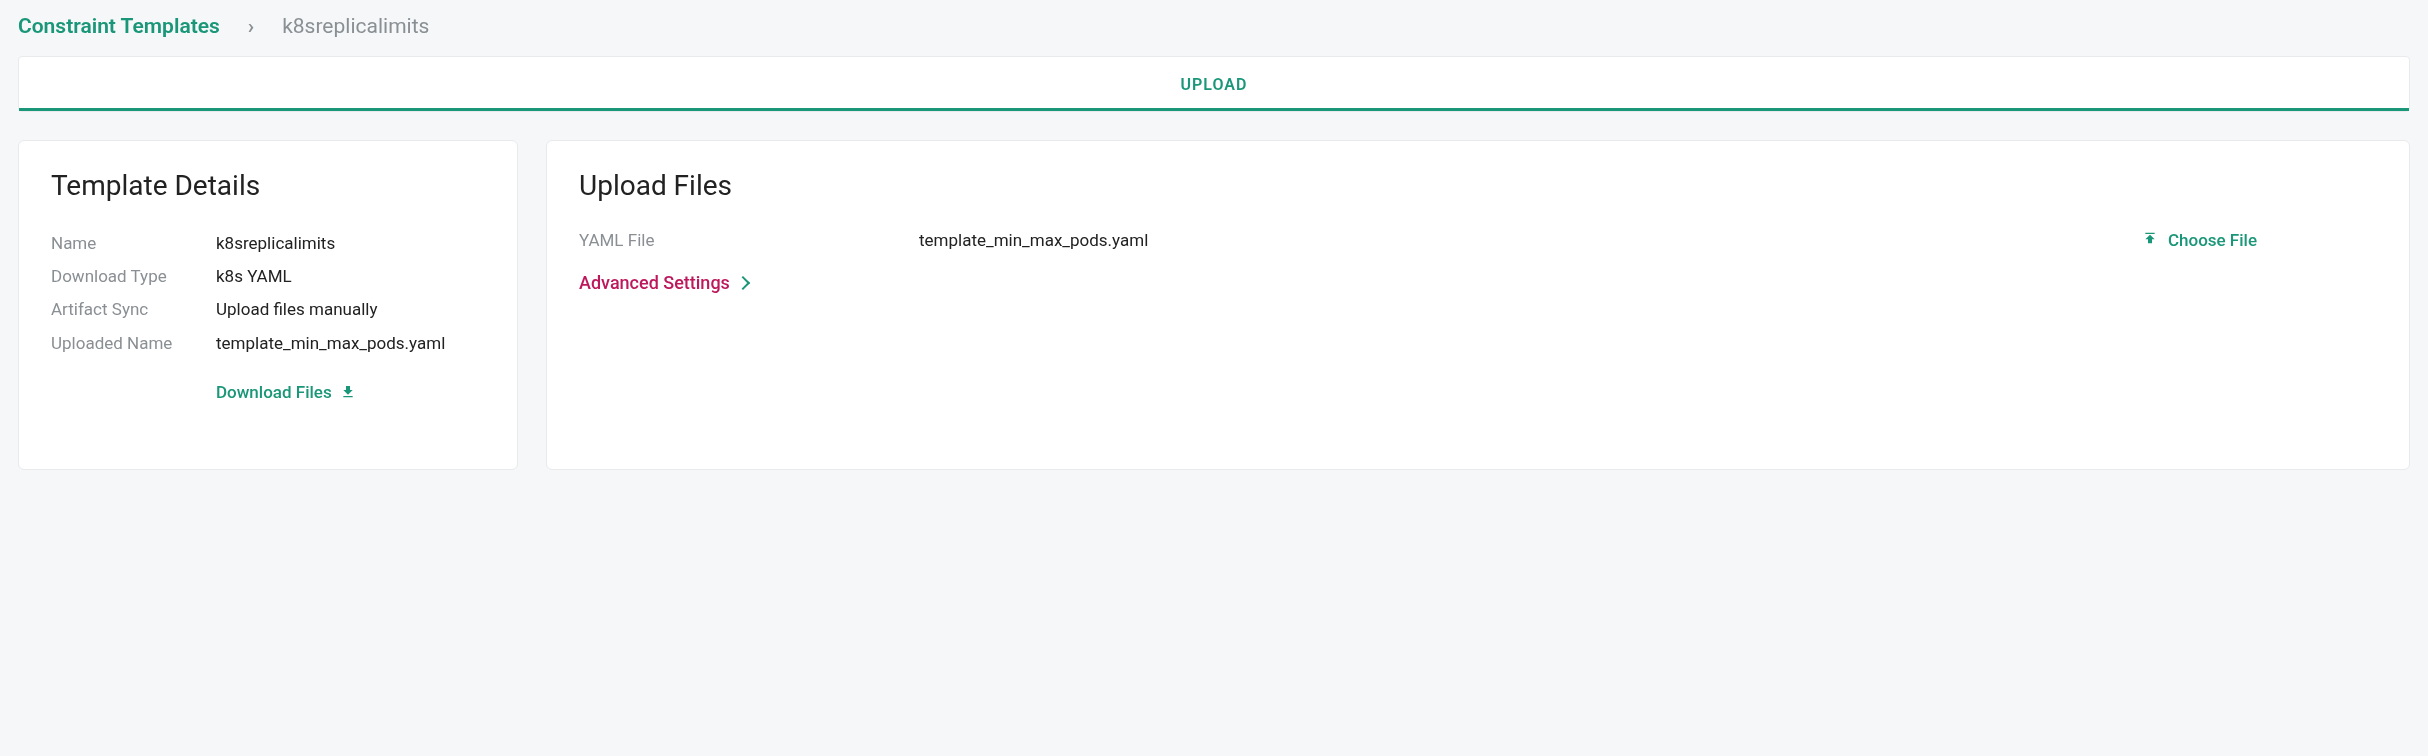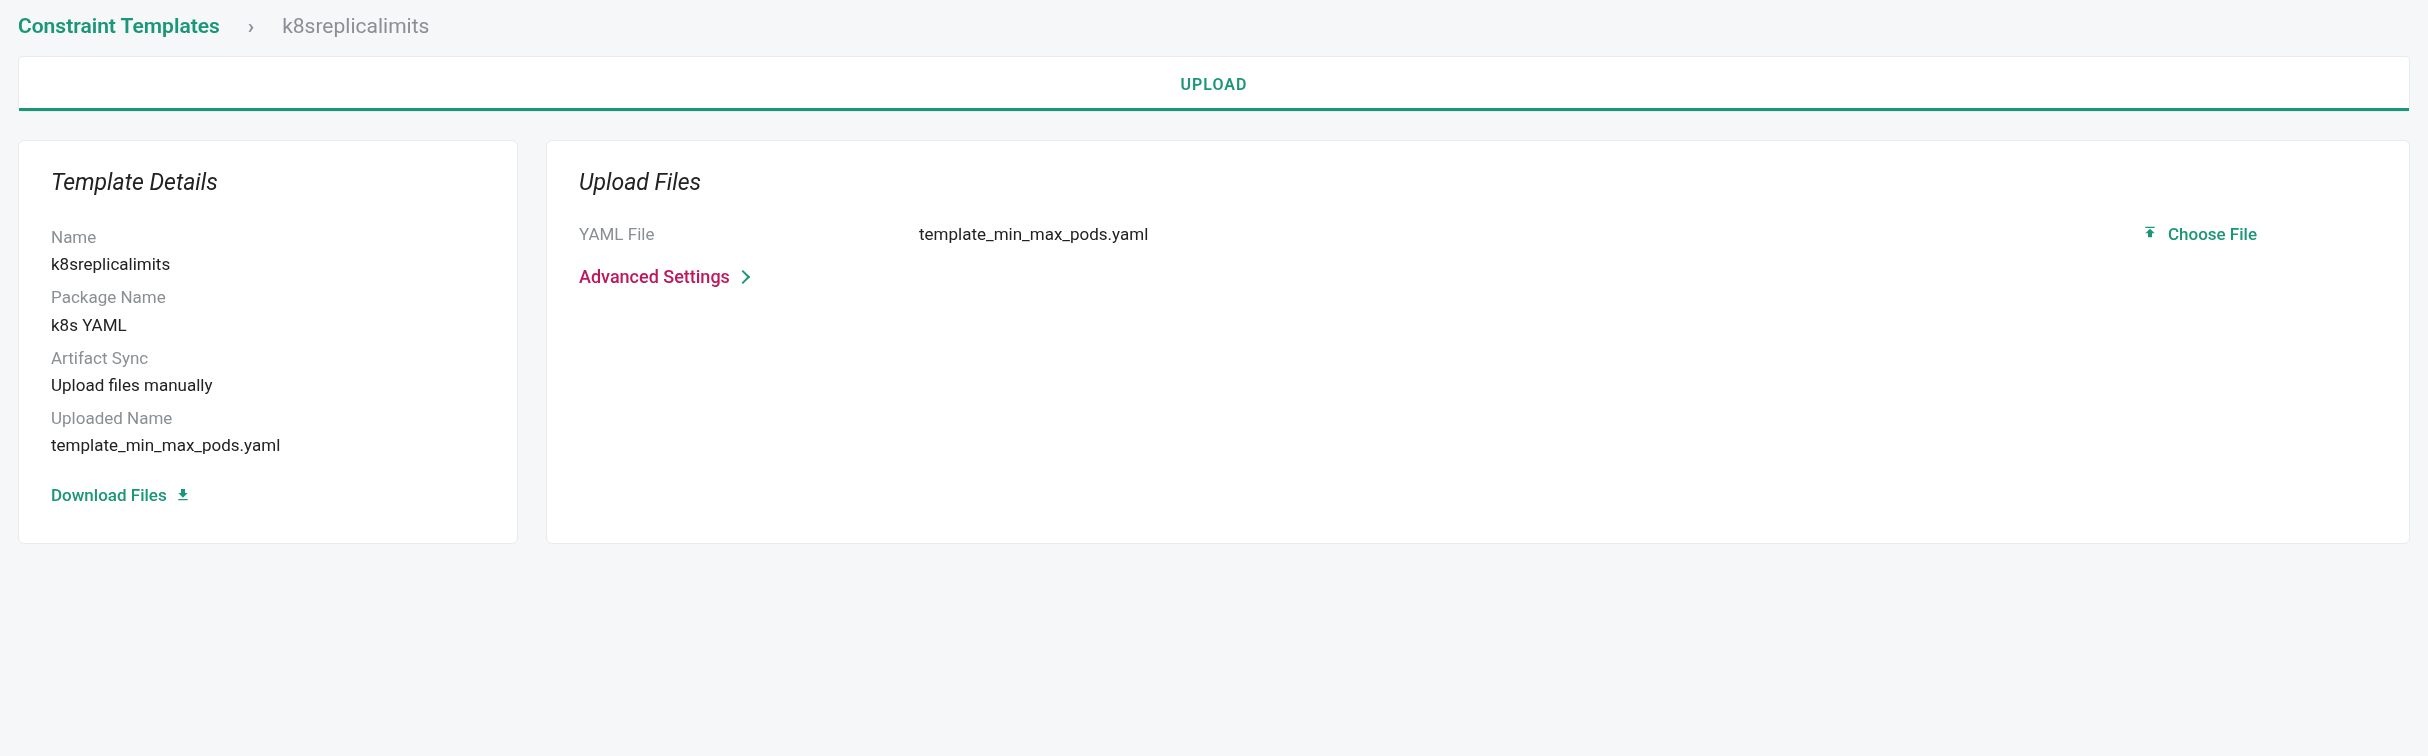--- a/index.html
+++ b/index.html
@@ -78,32 +78,30 @@
       min-height: 330px;
     }
     .panel-left {
       width: 500px;
       flex: 0 0 500px;
     }
     .panel-right {
       flex: 1;
     }
     .panel-title {
-      font-size: 23px;
+      font-size: 28px;
       font-weight: 400;
       color: #222;
       margin-bottom: 28px;
-      font-style: italic;
     }
     .detail-row {
       display: flex;
       margin-bottom: 6px;
       font-size: 17px;
       line-height: 1.6;
-      flex-direction: column;
     }
     .detail-label {
       width: 165px;
       color: #8a8f94;
       flex-shrink: 0;
     }
     .detail-value {
       color: #222;
     }
     .download-link {
@@ -180,21 +178,21 @@
 
   <div class="panel panel-left">
     <h2 class="panel-title">Template Details</h2>
 
     <div class="detail-row">
       <div class="detail-label">Name</div>
       <div class="detail-value">k8sreplicalimits</div>
     </div>
 
     <div class="detail-row">
-      <div class="detail-label">Package Name</div>
+      <div class="detail-label">Download Type</div>
       <div class="detail-value">k8s YAML</div>
     </div>
 
     <div class="detail-row">
       <div class="detail-label">Artifact Sync</div>
       <div class="detail-value">Upload files manually</div>
     </div>
 
     <div class="detail-row">
       <div class="detail-label">Uploaded Name</div>

